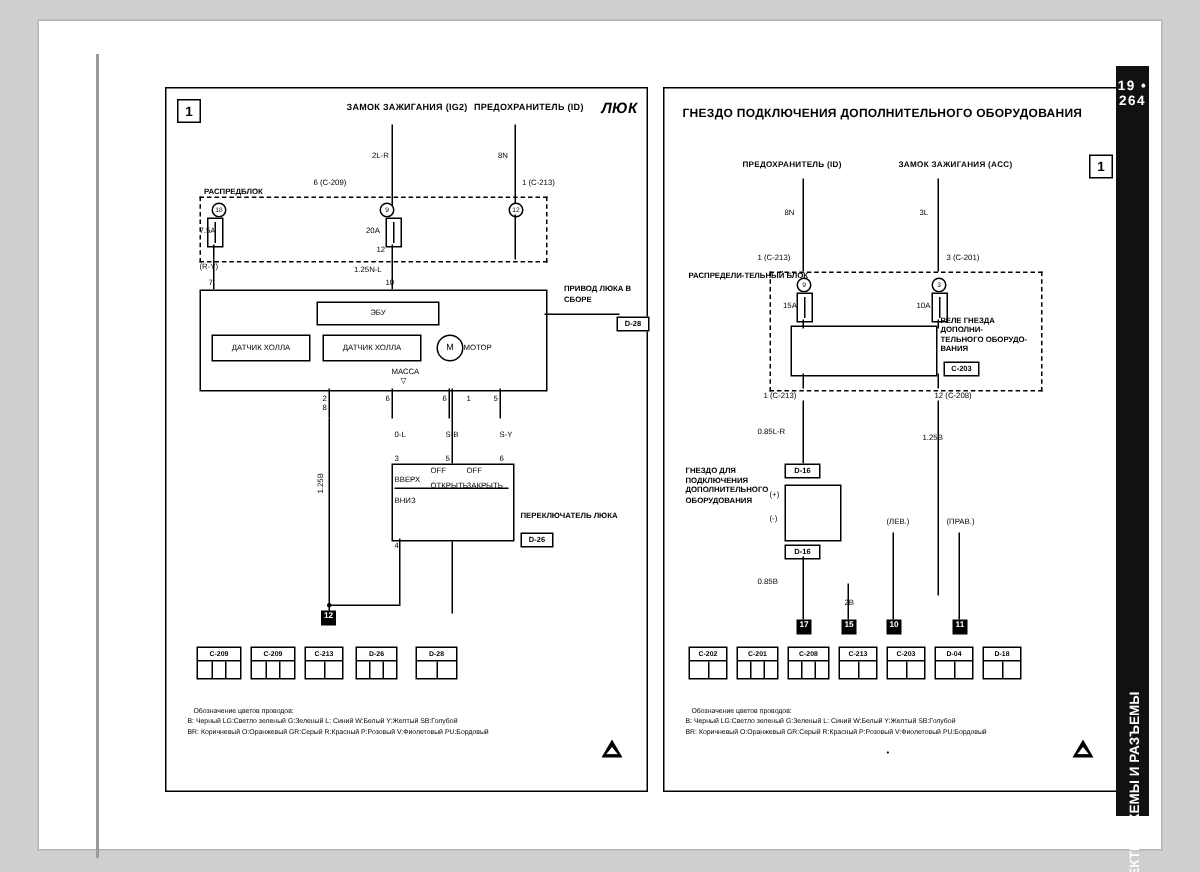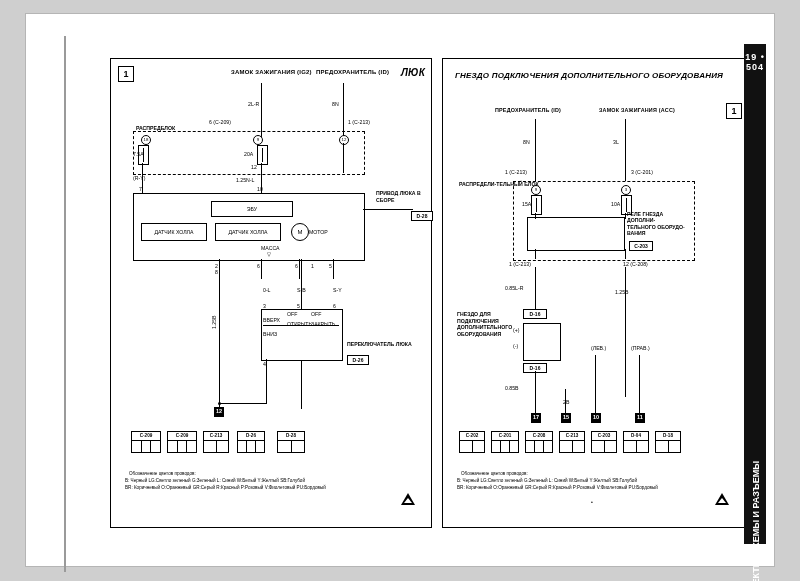--- a/index.html
+++ b/index.html
@@ -269,21 +269,21 @@
       <div class="legend" style="left:14px;top:419px;">B: Черный LG:Светло зеленый G:Зеленый L: Синий W:Белый Y:Желтый SB:Голубой</div>
       <div class="legend" style="left:14px;top:426px;">BR: Коричневый O:Оранжевый GR:Серый R:Красный P:Розовый V:Фиолетовый PU:Бордовый</div>
 
       <div class="tri" style="left:290px;top:434px;"></div>
     </div>
 
     <div class="frame" id="frame-right">
 
       <div class="boxnum" style="right:7px;top:44px;">1</div>
 
-      <div class="ttl" style="left:12px;top:12px;font-size:8px;font-style:italic;">ГНЕЗДО ПОДКЛЮЧЕНИЯ ДОПОЛНИТЕЛЬНОГО ОБОРУДОВАНИЯ</div>
+      <div class="ttl" style="left:12px;top:12px;font-size:8px;">ГНЕЗДО ПОДКЛЮЧЕНИЯ ДОПОЛНИТЕЛЬНОГО ОБОРУДОВАНИЯ</div>
 
       <div class="ttl" style="left:52px;top:48px;font-size:5.4px;">ПРЕДОХРАНИТЕЛЬ (ID)</div>
       <div class="ttl" style="left:156px;top:48px;font-size:5.4px;">ЗАМОК ЗАЖИГАНИЯ (ACC)</div>
 
       <div class="wire wv" style="left:92px;top:60px;height:62px;"></div>
       <div class="wire wv" style="left:182px;top:60px;height:62px;"></div>
 
       <div class="lbl" style="left:80px;top:80px;">8N</div>
       <div class="lbl" style="left:170px;top:80px;">3L</div>
 
@@ -402,17 +402,17 @@
 
       <div class="legend" style="left:18px;top:412px;">Обозначение цветов проводов:</div>
       <div class="legend" style="left:14px;top:419px;">B: Черный LG:Светло зеленый G:Зеленый L: Синий W:Белый Y:Желтый SB:Голубой</div>
       <div class="legend" style="left:14px;top:426px;">BR: Коричневый O:Оранжевый GR:Серый R:Красный P:Розовый V:Фиолетовый PU:Бордовый</div>
 
       <div class="tri" style="left:272px;top:434px;"></div>
       <div class="lbl" style="left:148px;top:440px;">•</div>
     </div>
 
     <div class="tab">
-      <div class="tabnum">19 • 504</div>
+      <div class="tabnum">19 • 264</div>
       <div class="tabtext">ЭЛЕКТРОСХЕМЫ И РАЗЪЕМЫ</div>
     </div>
   </div>
 </div>
 
 </body></html>

